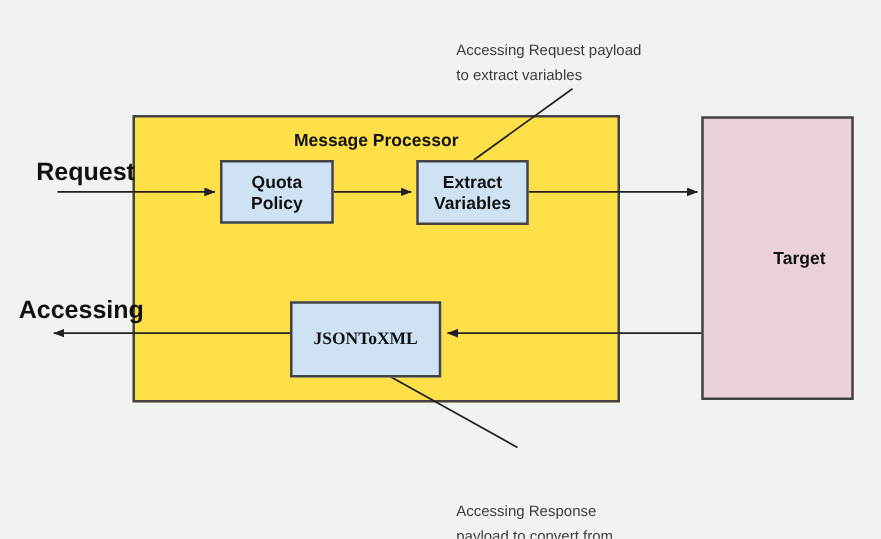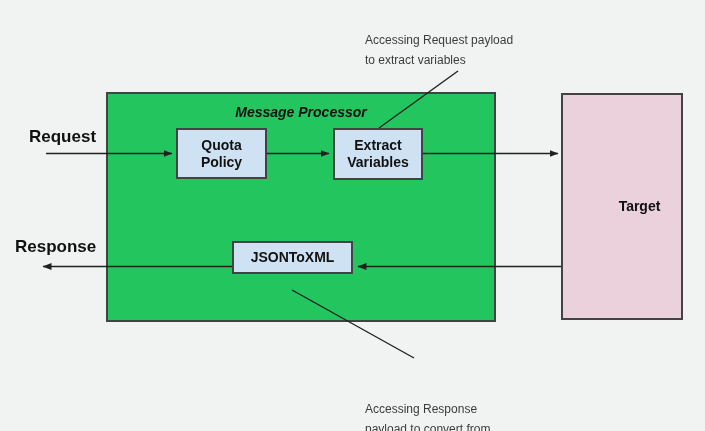--- a/index.html
+++ b/index.html
@@ -43,46 +43,46 @@
     left: 0; right: 0;
     top: 10px;
     text-align: center;
     font-weight: bold;
     font-size: 14px;
     color: #111;
   }
   .flow-label {
     position: absolute;
     font-weight: bold;
-    font-size: 17px;
+    font-size: 20px;
     color: #111;
   }
   .annotation {
     position: absolute;
     font-size: 12px;
     line-height: 19.5px;
     color: #3c3c3c;
     white-space: pre-line;
   }
   #node-quota     { left: 176px; top: 128px; width: 91px;  height: 51px; }
   #node-extract   { left: 333px; top: 128px; width: 90px;  height: 52px; }
-  #node-jsontoxml { left: 232px; top: 241px; width: 121px; height: 33px; }
+  #node-jsontoxml { left: 232px; top: 241px; width: 121px; height: 61px; font-family: Liberation Serif, serif; }
   #node-target    { left: 561px; top: 93px;  width: 122px; height: 227px; padding-left: 35px; }
   #box-processor  { left: 106px; top: 92px;  width: 390px; height: 230px; }
   #label-request  { left: 29px;  top: 127px; }
   #label-response { left: 15px;  top: 237px; }
   #annotation-top    { left: 365px; top: 31px; }
   #annotation-bottom { left: 365px; top: 362px; margin-top: 38px; }
 </style>
 </head>
 <body>
 
 <div class="canvas">
 
-  <div class="container-box" id="box-processor" style="background-color: #22c55e; font-style: italic;">
+  <div class="container-box" id="box-processor" style="background-color: #fde047;">
     <div class="container-title">Message Processor</div>
   </div>
 
   <div class="node" id="node-target" style="background-color: rgb(234, 209, 220);">Target</div>
 
   <svg class="layer-svg" viewBox="0 0 705 431" xmlns="http://www.w3.org/2000/svg">
     <defs>
       <marker id="arrow-right" markerWidth="10" markerHeight="8" refX="8.5" refY="3.5" orient="auto" markerUnits="userSpaceOnUse">
         <path d="M0,0 L9,3.5 L0,7 Z" fill="#212121"></path>
       </marker>
@@ -99,21 +99,21 @@
   <div class="node" id="node-quota" style="background-color: rgb(207, 226, 243);">Quota
 Policy</div>
 
   <div class="node" id="node-extract" style="background-color: rgb(207, 226, 243);">Extract
 Variables</div>
 
   <div class="node" id="node-jsontoxml" style="background-color: rgb(207, 226, 243);">JSONToXML</div>
 
   <div class="flow-label" id="label-request">Request</div>
 
-  <div class="flow-label" id="label-response">Response</div>
+  <div class="flow-label" id="label-response">Accessing</div>
 
   <div class="annotation" id="annotation-top">Accessing Request payload
 to extract variables</div>
 
   <div class="annotation" id="annotation-bottom">Accessing Response
 payload to convert from
 JSON TO XML</div>
 
 </div>
 

